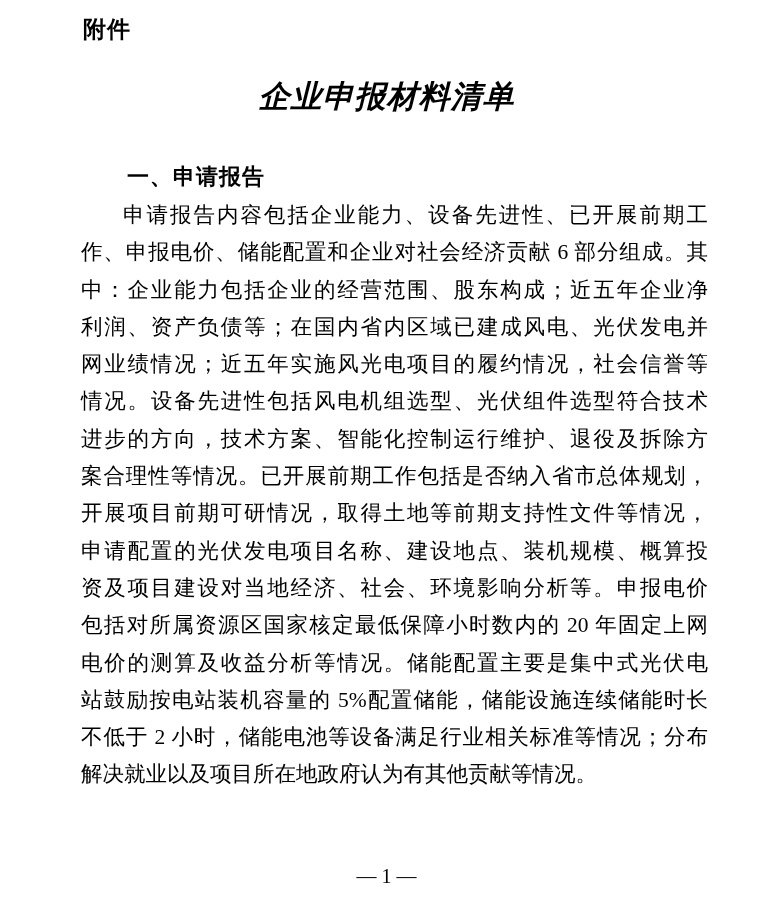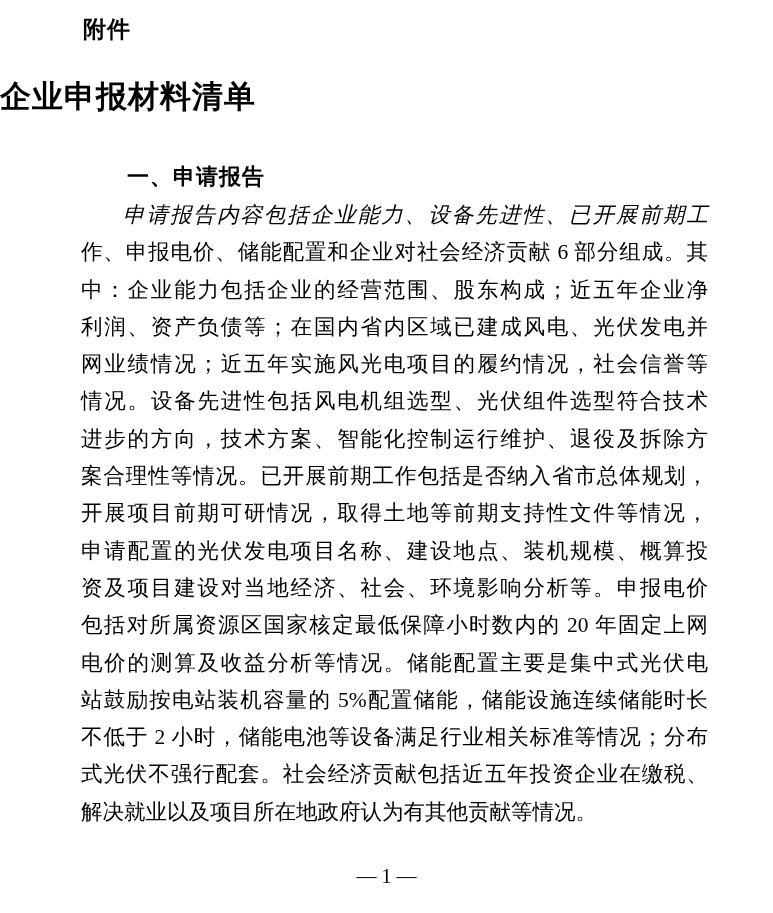--- a/index.html
+++ b/index.html
@@ -26,25 +26,27 @@
     font-weight: 700;
     font-size: 23px;
     line-height: 30px;
     letter-spacing: 1px;
   }
   .doc-title {
     position: absolute;
     left: 0;
     right: 0;
     top: 78px;
+    text-align: center;
     font-family: "Liberation Sans", "DejaVu Sans", sans-serif;
     font-weight: 700;
     font-size: 31px;
     line-height: 38px;
     letter-spacing: 1px;
+    font-style: italic;
   }
   .section-heading {
     position: absolute;
     left: 127px;
     top: 162px;
     font-family: Liberation Sans, sans-serif;
     font-weight: 700;
     font-size: 22px;
     line-height: 30px;
     letter-spacing: 1px;
@@ -56,21 +58,21 @@
     width: 627px;
     font-size: 21.5px;
   }
   .line {
     height: 37.3px;
     line-height: 37.3px;
     text-align: justify;
     text-align-last: justify;
     white-space: normal;
   }
-  .line.first-line { text-indent: 42px; font-style: italic; }
+  .line.first-line { text-indent: 42px; }
   .line.last-line { text-align-last: left; }
   .b { font-weight: 400; }
   .page-number {
     position: absolute;
     left: 0;
     right: 0;
     top: 862px;
     text-align: center;
     font-size: 20px;
     line-height: 28px;
@@ -96,19 +98,18 @@
     <div class="line"><span>情况。</span><span class="b">设备先进性</span><span>包括风电机组选型、光伏组件选型符合技术</span></div>
     <div class="line"><span>进步的方向，技术方案、智能化控制运行维护、退役及拆除方</span></div>
     <div class="line"><span>案合理性等情况。</span><span class="b">已开展前期工作</span><span>包括是否纳入省市总体规划，</span></div>
     <div class="line"><span>开展项目前期可研情况，取得土地等前期支持性文件等情况，</span></div>
     <div class="line"><span>申请配置的光伏发电项目名称、建设地点、装机规模、概算投</span></div>
     <div class="line"><span>资及项目建设对当地经济、社会、环境影响分析等。</span><span class="b">申报电价</span></div>
     <div class="line"><span>包括对所属资源区国家核定最低保障小时数内的 20 年固定上网</span></div>
     <div class="line"><span>电价的测算及收益分析等情况。</span><span class="b">储能配置</span><span>主要是集中式光伏电</span></div>
     <div class="line"><span>站鼓励按电站装机容量的 5%配置储能，储能设施连续储能时长</span></div>
     <div class="line"><span>不低于 2 小时，储能电池等设备满足行业相关标准等情况；分布</span></div>
-    <div class="line"><span>式光伏不强行配套。</span><span class="b">社会经济贡献</span><span>包括近五年投资企业在缴税、</span></div>
     <div class="line last-line"><span>解决就业以及项目所在地政府认为有其他贡献等情况。</span></div>
   </div>
 
   <div class="page-number">— 1 —</div>
 
 </div>
 
 </body></html>

